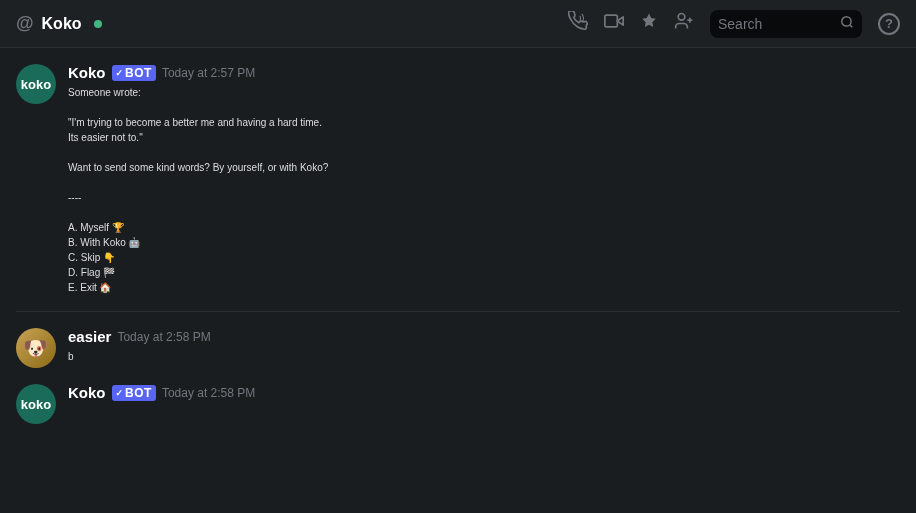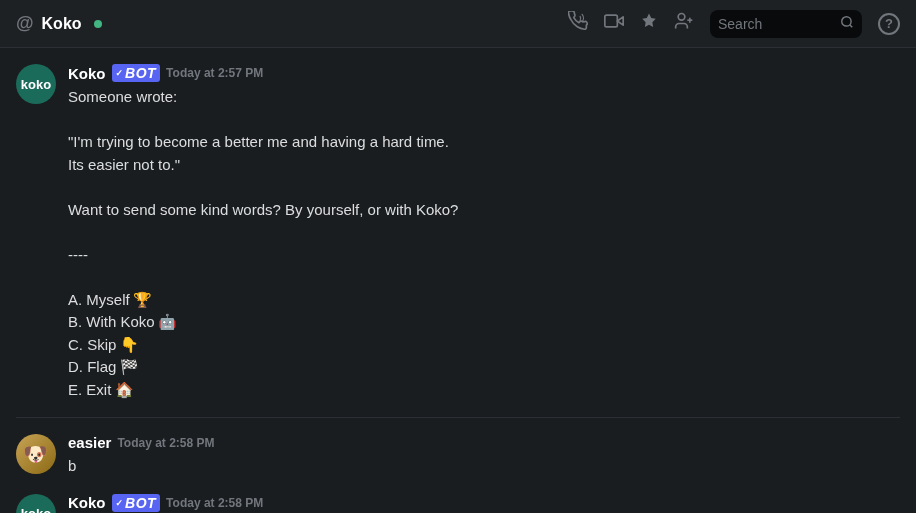--- a/index.html
+++ b/index.html
@@ -103,35 +103,33 @@
       margin-bottom: 4px;
     }
     .username {
       color: #ffffff;
       font-weight: 600;
       font-size: 15px;
     }
     .bot-badge {
       background: #5865f2;
       color: #ffffff;
-      font-size: 14px;
+      font-size: 12px;
       font-weight: 700;
       padding: 1px 4px;
       border-radius: 3px;
       letter-spacing: 0.5px;
-      font-style: italic;
     }
     .timestamp {
       color: #72767d;
       font-size: 12px;
-      font-weight: bold;
     }
     .message-text {
       color: #dcddde;
-      font-size: 15px;
+      font-size: 10px;
       line-height: 1.5;
       white-space: pre-wrap;
     }
 
     
     .koko-avatar-circle {
       width: 40px;
       height: 40px;
       border-radius: 50%;
       background: #1a6b5a;

